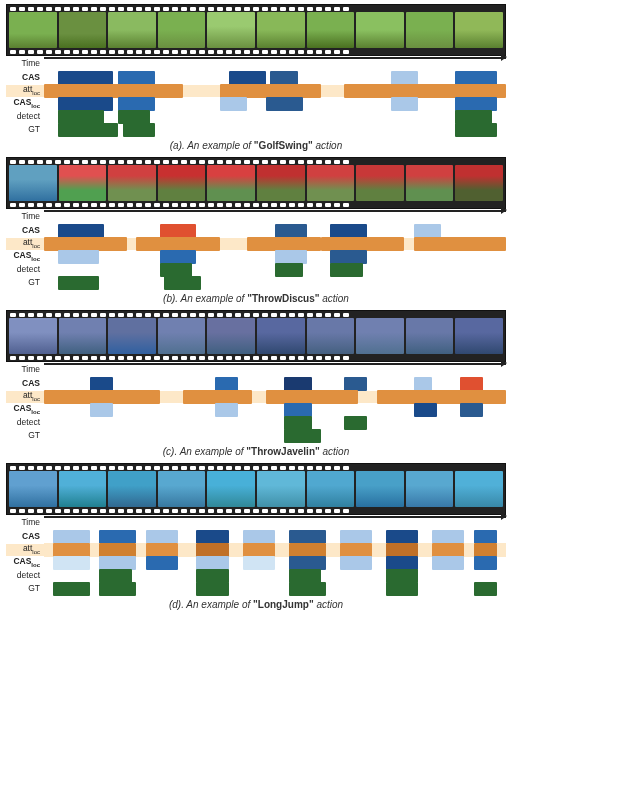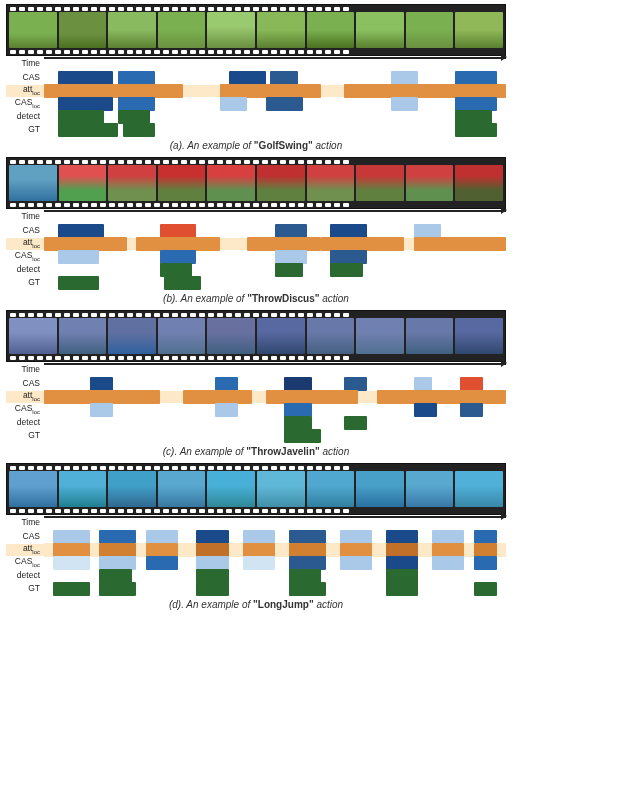--- a/index.html
+++ b/index.html
@@ -184,21 +184,21 @@
 
     .caption {
       text-align: center;
       font-size: 10px;
       color: #333;
       margin: 2px 0 3px 0;
       font-style: italic;
     }
     .caption b { font-style: normal; font-weight: bold; }
 
-    .cas-row { height: 12px; }
+    .cas-row { height: 12px; font-weight: bold; }
     .att-row  { height: 12px; background: #fde8c8; }
     .detect-row { height: 12px; }
     .gt-row   { height: 12px; }
   </style>
 </head>
 <body>
 
 <div class="main-container">
 
     <div class="example-block">

